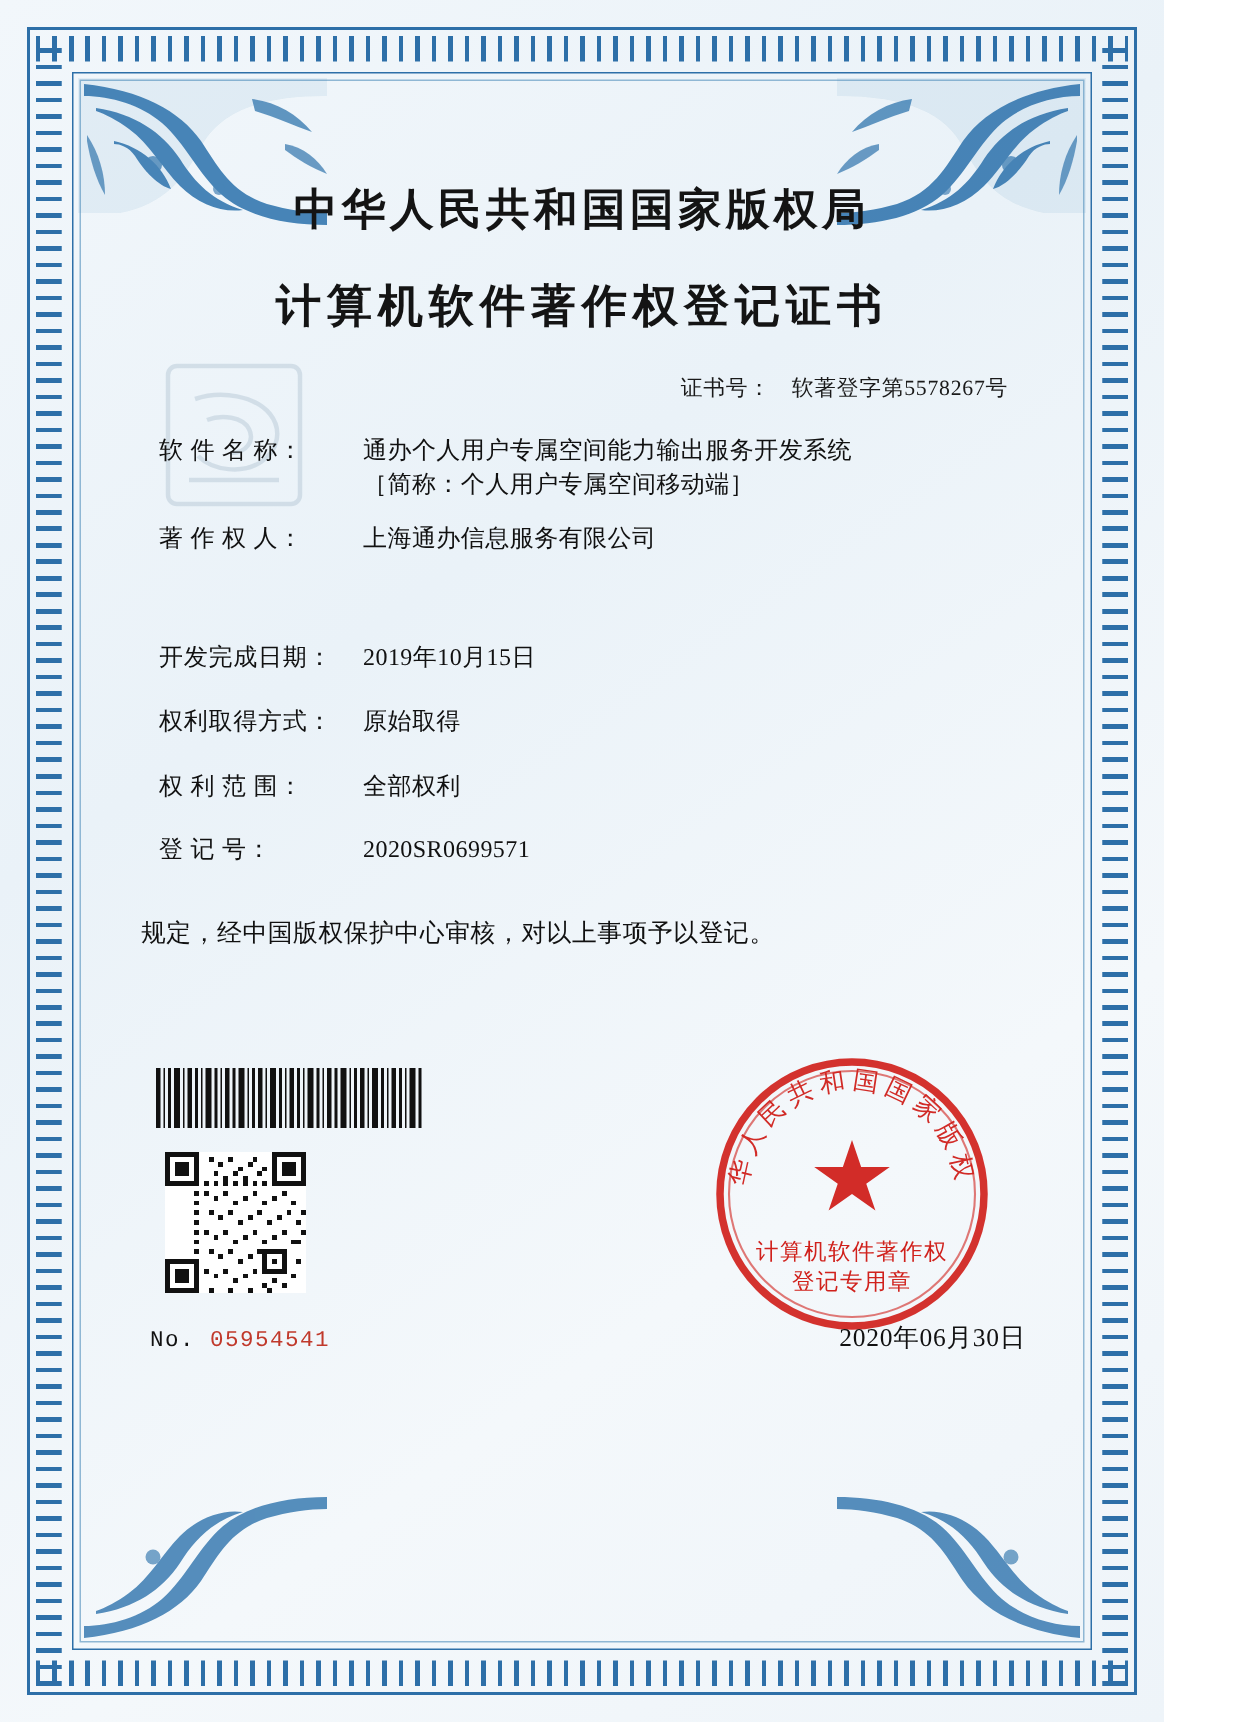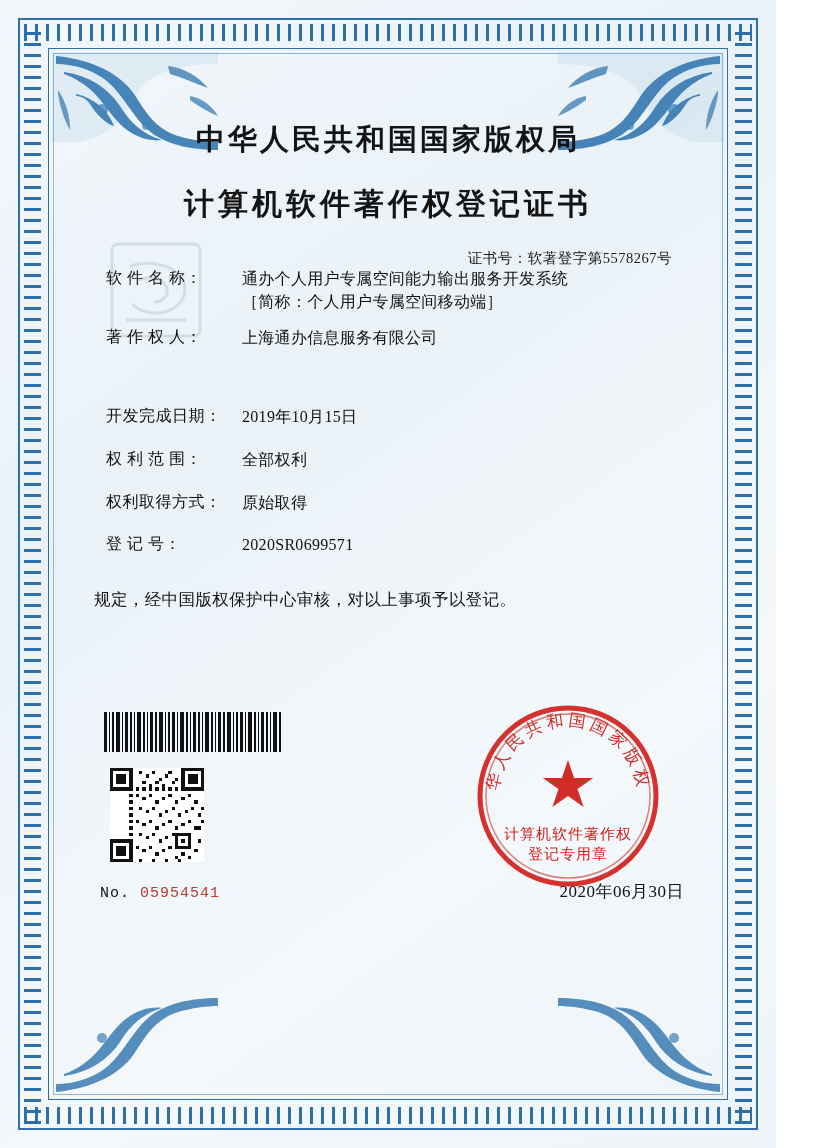--- a/index.html
+++ b/index.html
@@ -117,23 +117,24 @@
     margin-top: 24px;
   }
   .cert-no {
     text-align: right;
     margin-top: 24px;
     margin-right: 34px;
     font-size: 14.5px;
     color: #1a1a1a;
     letter-spacing: .5px;
   }
-  .cert-no .label { }
+  .cert-no .label { margin-right: 14px; }
 
   .fields {
+    margin-top: 22px;
     padding-left: 36px;
   }
   .row {
     display: flex;
     align-items: flex-start;
     margin-bottom: 4px;
   }
   .row .k {
     width: 128px;
     flex: 0 0 128px;
@@ -307,27 +308,27 @@
       <div class="gap-1"></div>
       <div class="gap-1"></div>
 
       <div class="row spaced">
         <div class="k">开发完成日期：</div>
         <div class="v">2019年10月15日</div>
       </div>
 
 
       <div class="row spaced">
+        <div class="k">权利取得方式：</div>
+        <div class="v">原始取得</div>
+      </div>
+
+      <div class="row spaced">
         <div class="k">权 利 范 围：</div>
         <div class="v">全部权利</div>
-      </div>
-
-      <div class="row spaced">
-        <div class="k">权利取得方式：</div>
-        <div class="v">原始取得</div>
       </div>
 
       <div class="row spaced">
         <div class="k">登 记 号：</div>
         <div class="v">2020SR0699571</div>
       </div>
 
     </div>
 
     <div class="statement">

